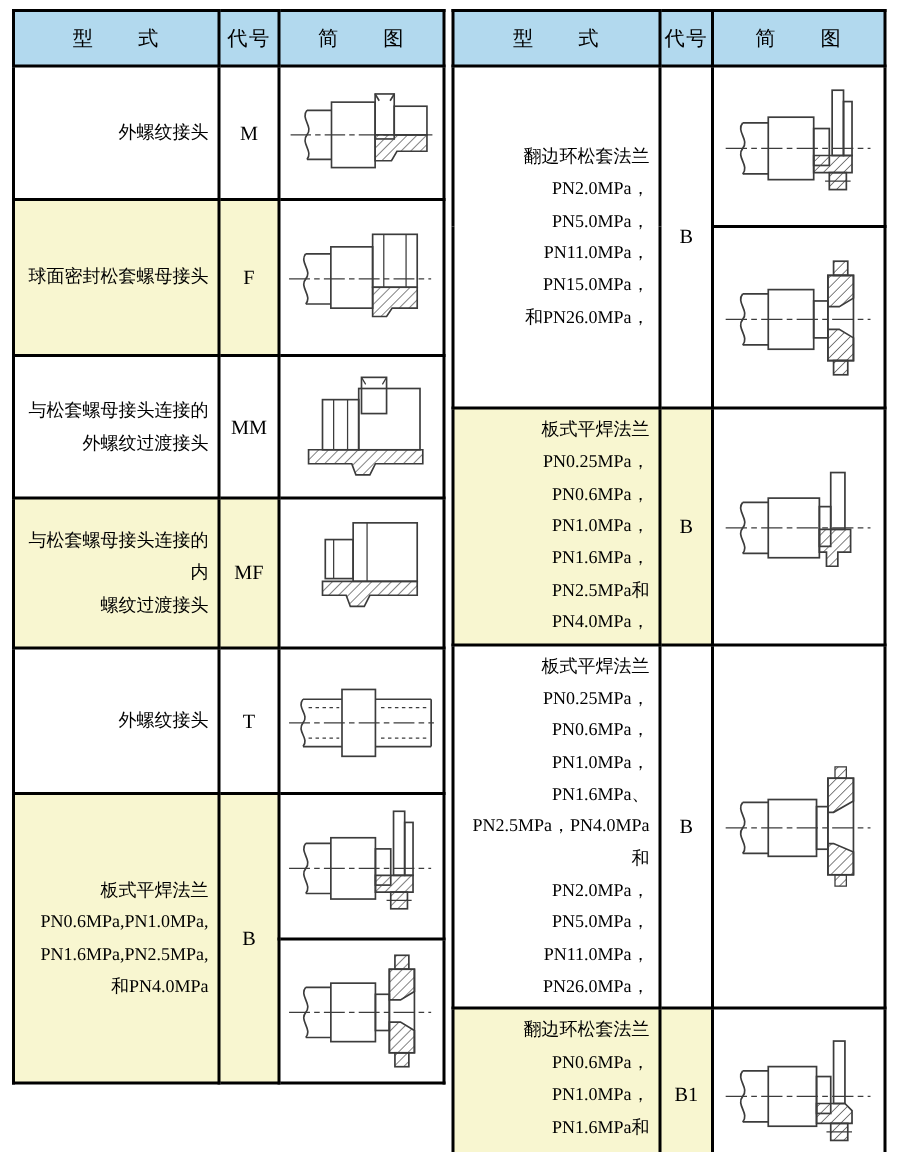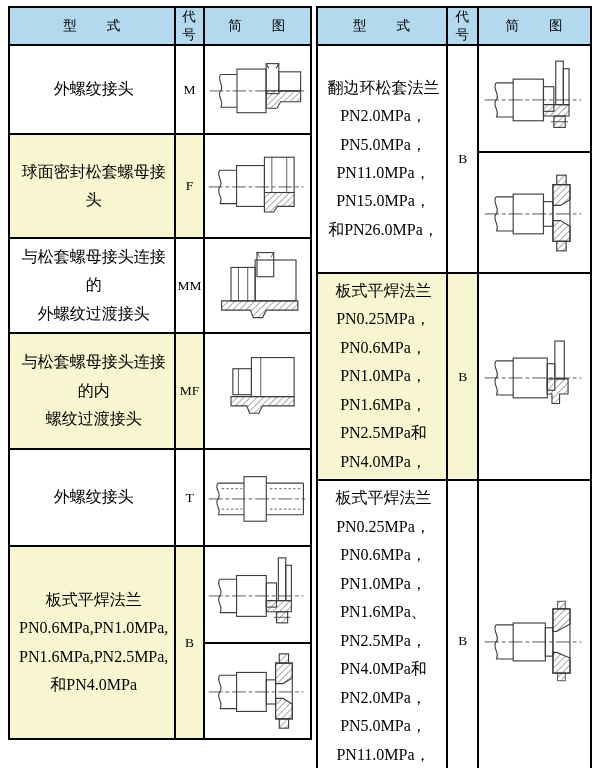--- a/index.html
+++ b/index.html
@@ -3,21 +3,21 @@
 <meta charset="utf-8">
 <style>
   html,body{margin:0;padding:0;background:#ffffff;}
   body{width:600px;height:768px;font-family:"Liberation Serif",serif;color:#000;overflow:hidden;}
   .page{padding:6px 8px 0 8px;}
   .title{font-family:"Liberation Sans",sans-serif;font-weight:bold;font-size:12.5px;letter-spacing:.2px;margin:2px 0 9px 0;white-space:nowrap;}
   .tables{display:flex;gap:4px;align-items:flex-start;}
   table{border-collapse:collapse;table-layout:fixed;}
   td,th{border:2px solid #000;padding:0;vertical-align:middle;background:#fff;}
   th{background:#b2d9ee;font-weight:normal;font-size:13.5px;letter-spacing:1px;}
-  .type-cell{padding:3px 6px 3px 9px;font-size:16px;line-height:1.78;white-space:pre-line;text-align:center;}
+  .type-cell{padding:3px 6px 3px 9px;font-size:12px;line-height:1.78;white-space:pre-line;text-align:right;}
   .code-cell{text-align:center;font-size:13.5px;}
   .hl{background:#f8f6d0;}
   .diag-cell{background:#fff;}
   svg.diag{display:block;margin:0 auto;}
   .defs-holder{position:absolute;width:0;height:0;overflow:hidden;}
 </style>
 </head>
 <body>
 
 <svg class="defs-holder" aria-hidden="true">
@@ -204,21 +204,21 @@
       <tr style="height:95px">
         <td class="type-cell">与松套螺母接头连接的
 外螺纹过渡接头</td>
         <td class="code-cell">MM</td>
         <td class="diag-cell">
           <svg class="diag" width="104" height="84" viewBox="0 0 112 88">
                 <use href="#d-mm" xlink:href="#d-mm"></use>
               </svg>
         </td>
       </tr>
-      <tr style="height:116px">
+      <tr style="height:100px">
         <td class="type-cell hl">与松套螺母接头连接的内
 螺纹过渡接头</td>
         <td class="code-cell hl">MF</td>
         <td class="diag-cell">
           <svg class="diag" width="104" height="84" viewBox="0 0 112 88">
                 <use href="#d-mf" xlink:href="#d-mf"></use>
               </svg>
         </td>
       </tr>
       <tr style="height:97px">

